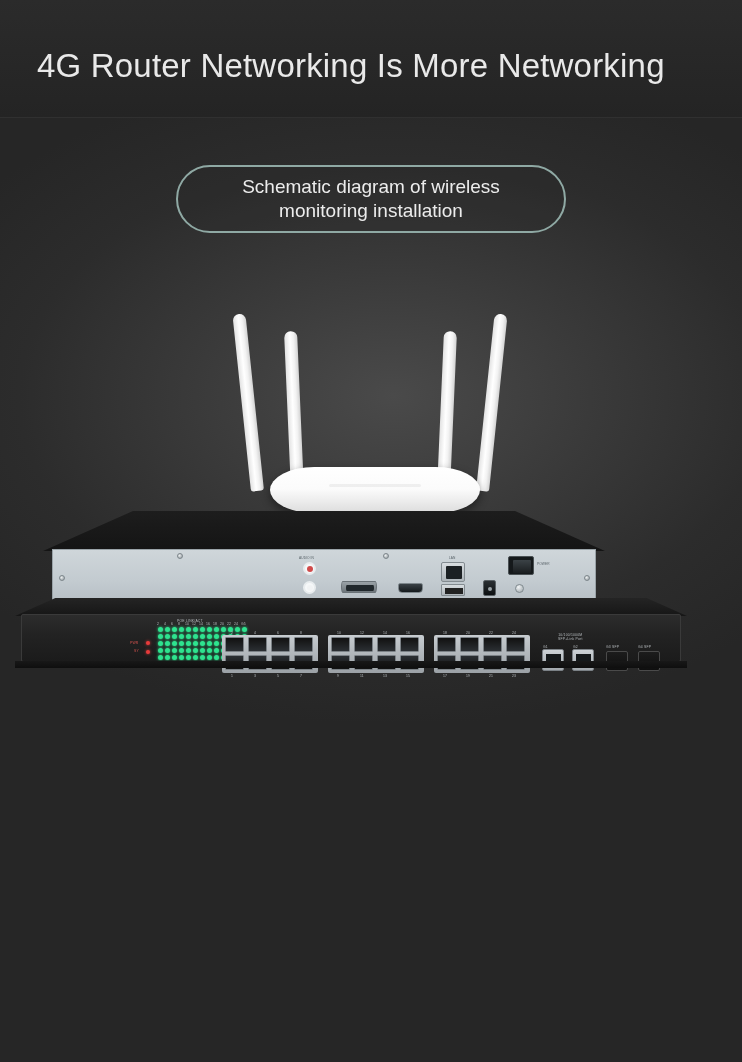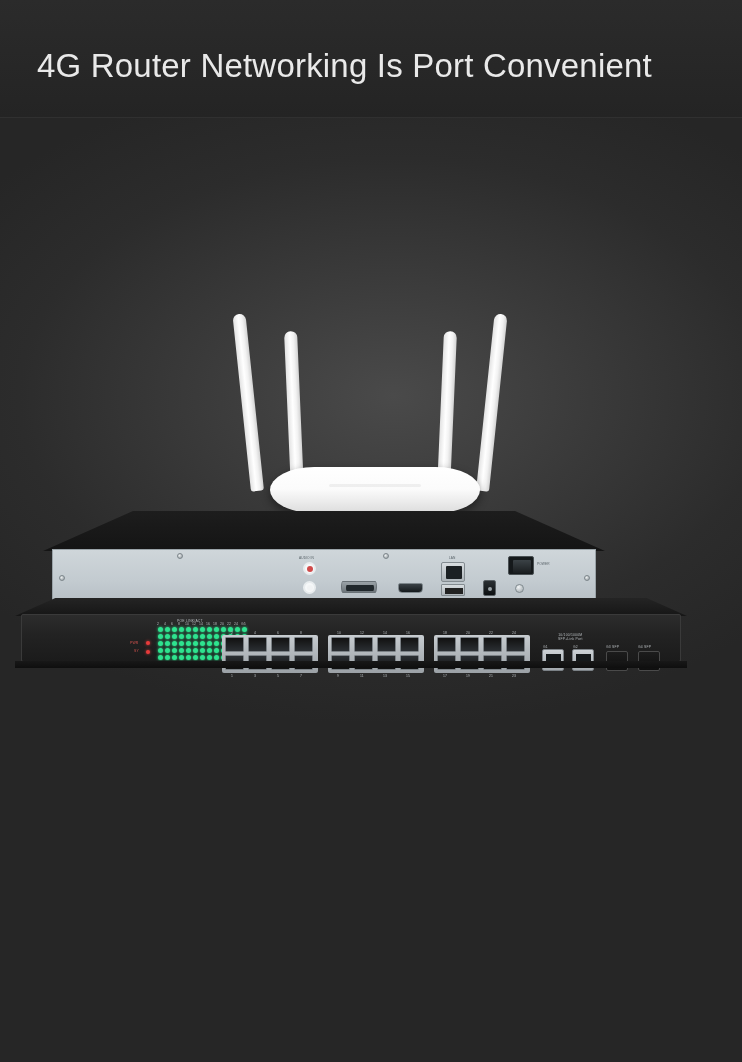--- a/index.html
+++ b/index.html
@@ -155,25 +155,29 @@
     background:linear-gradient(180deg,#cdd2d6,#a2a8ad); border:1px solid #7b8186; border-radius:2px; }
   .combo:after{ content:""; position:absolute; left:3px; top:4px; width:15px; height:12px; background:#15191b; }
 
   
   #diagram { position:absolute; left:0; top:722px; width:742px; height:340px; background:#262626; }
 </style>
 </head>
 <body>
 
 <div id="header">
-  <div id="page-title">4G Router Networking Is Port Convenient</div>
+  <div id="page-title">4G Router Networking Is More Networking</div>
 </div>
 
 <div id="stage">
 
+  <div id="subtitle-pill">
+    <div id="subtitle-text">Schematic diagram of wireless
+monitoring installation</div>
+  </div>
 
   <div id="router">
     <div class="ant" id="ant1"></div>
     <div class="ant" id="ant2"></div>
     <div class="ant" id="ant3"></div>
     <div class="ant" id="ant4"></div>
     <div id="router-body"></div>
   </div>
 
   <div id="nvr">

